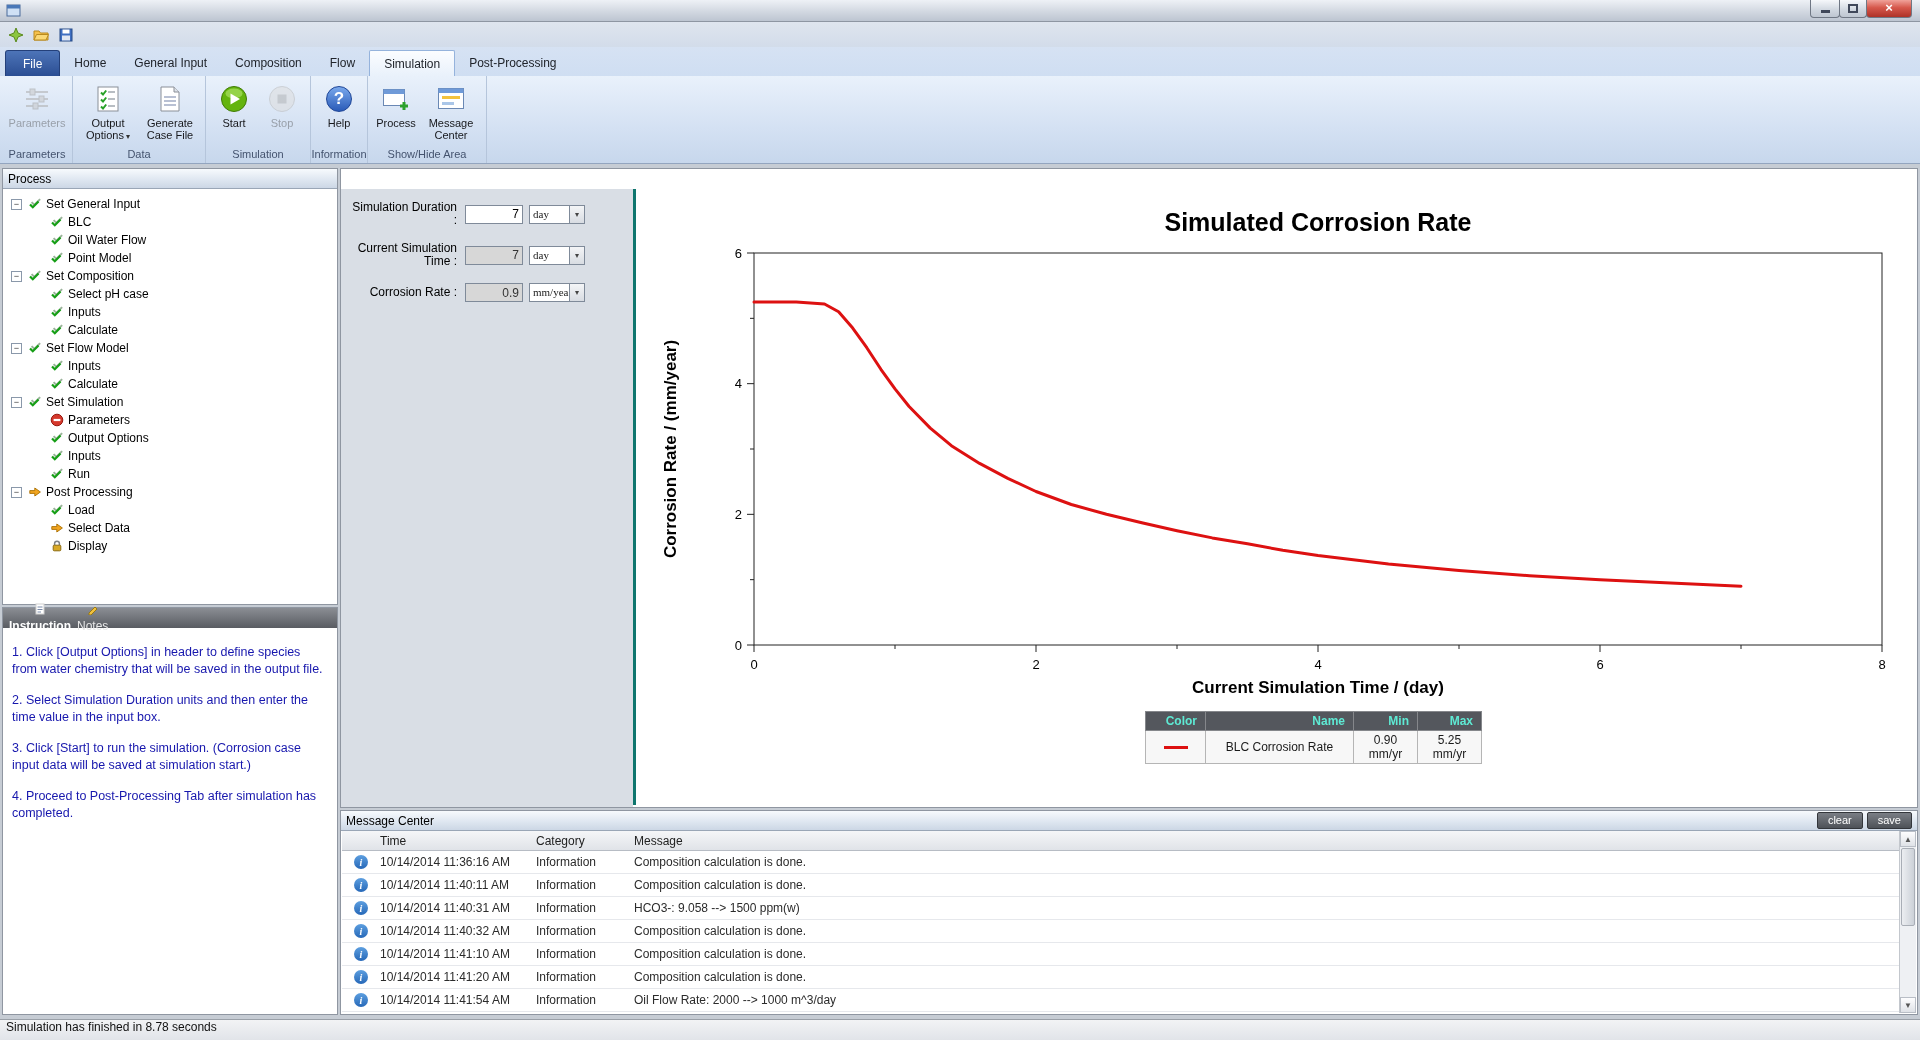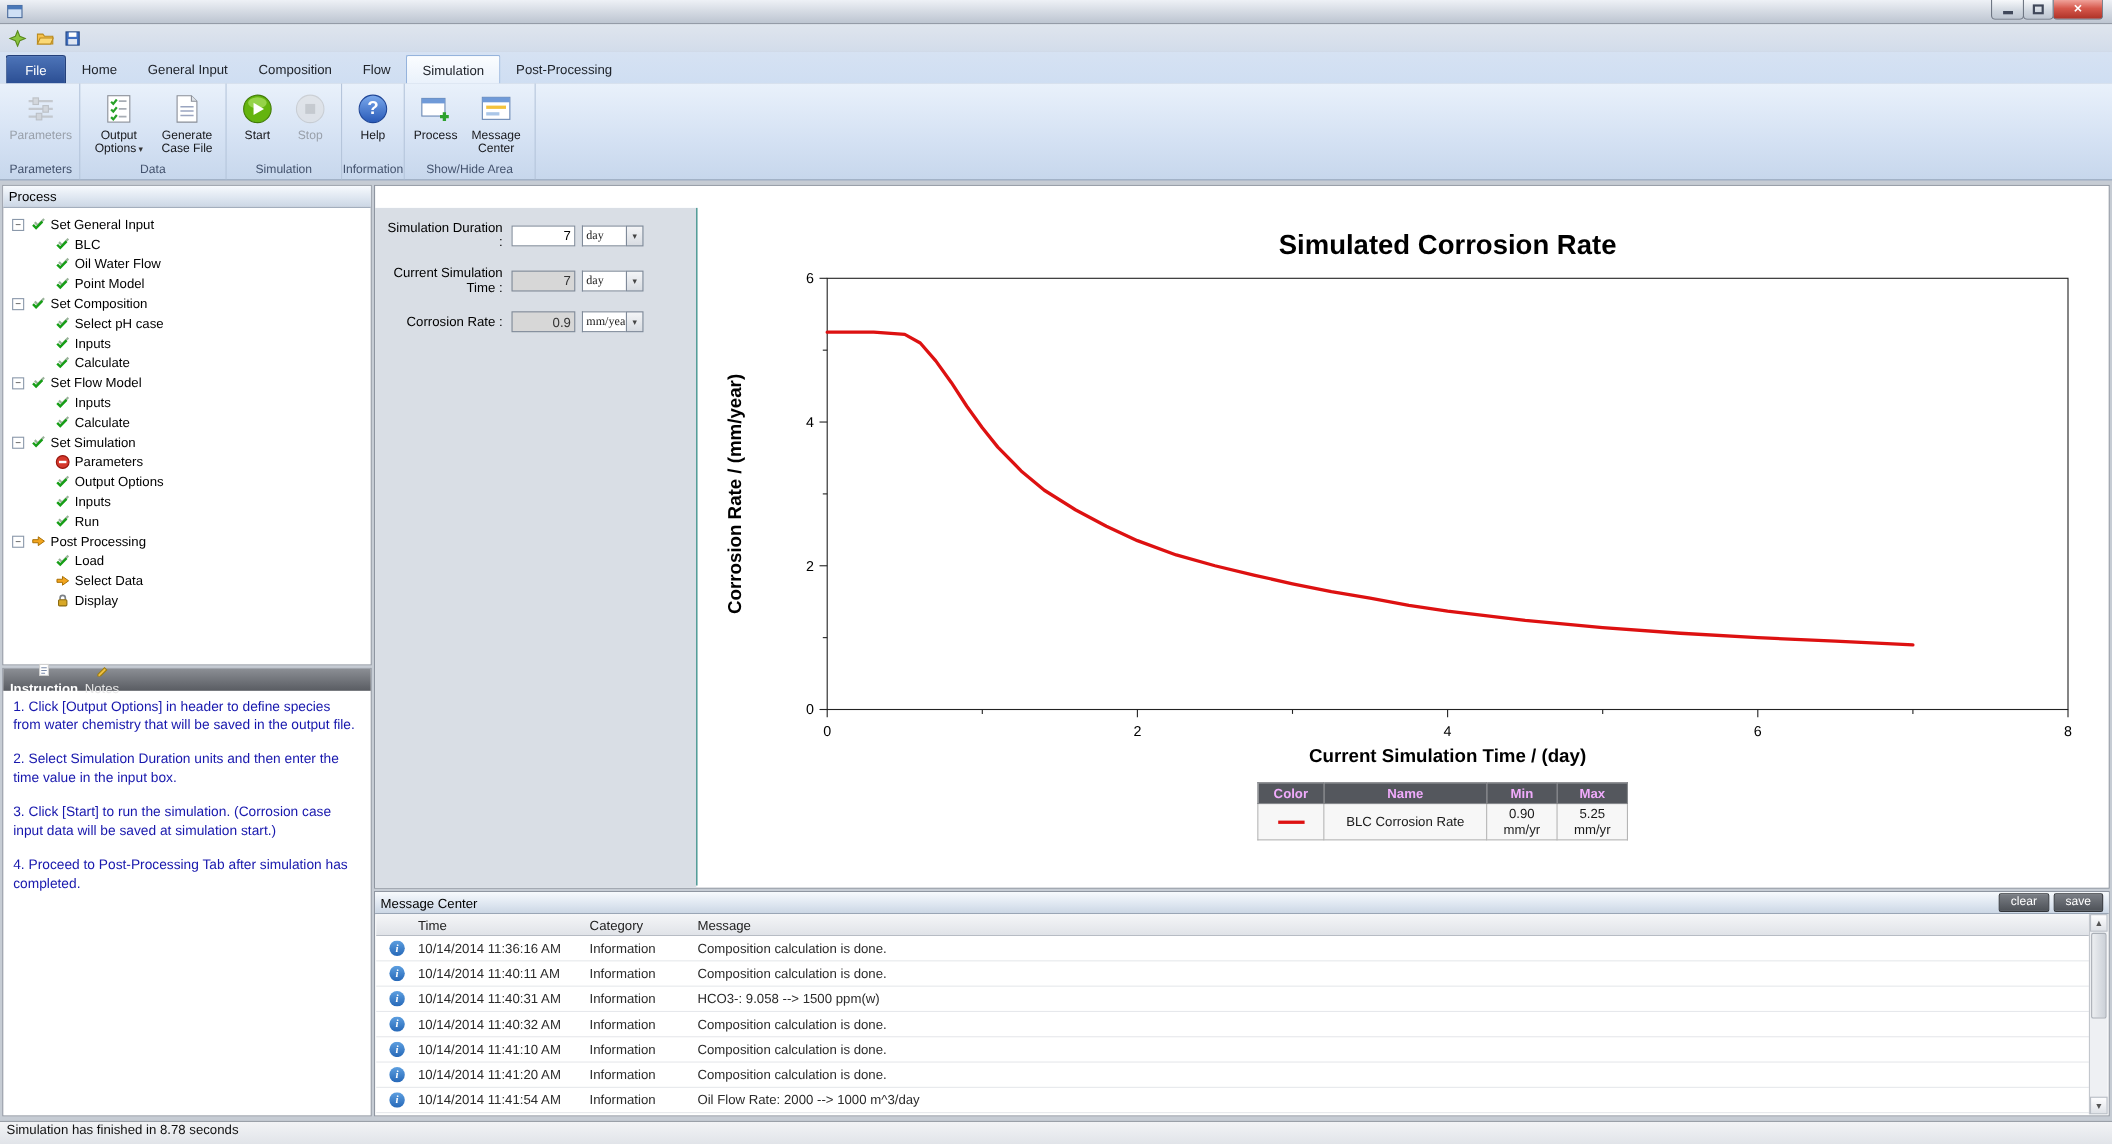--- a/index.html
+++ b/index.html
@@ -72,46 +72,46 @@
     text-align:center; color:#333; margin-right:5px; }
   .ticon { width:15px; height:15px; display:flex; align-items:center; justify-content:center; margin-right:4px; }
   .tlabel { font-size:12px; color:#000; }
 
   
   .instr-header { height:20px; background:linear-gradient(#8b8e94,#595c62);
     display:flex; align-items:center; gap:6px; padding-left:6px; color:#fff; }
   .instr-tab { display:flex; align-items:center; gap:4px;flex-direction:column; }
   .instr-tab .t1 { font-weight:bold; font-size:12px; }
   .instr-tab .t2 { font-size:12px; color:#e8e8e8; }
-  #instruction-steps { padding:6px 9px; }
+  #instruction-steps { padding:16px 9px; }
   .step { color:#1717ad; font-size:12.5px; line-height:17px; margin-bottom:14px; }
 
   
   .model-body { position:absolute; left:0; top:20px; right:0; bottom:0; }
   .form-col { position:absolute; left:0; top:0; width:292px; bottom:0; background:#d9dee5; padding-top:12px; }
   .form-row { display:flex; align-items:center; margin:0 0 15px 6px; }
   .f-label { width:110px; text-align:right; margin-right:8px; font-size:12px; line-height:13px; color:#000; }
   .f-input { width:58px; height:19px; border:1px solid #7f8a99; font-family:inherit; font-size:12px;
     text-align:right; padding-right:3px; background:#fff; }
   .f-input.ro { background:#d7d7d7; color:#333; }
   .unit-box { display:flex; margin-left:6px;font-family:Liberation Serif, serif; }
   .unit-text { width:40px; height:19px; border:1px solid #7f8a99; border-right:none; background:#fff;
     font-size:11px; line-height:17px; padding-left:3px; overflow:hidden; white-space:nowrap; }
   .unit-btn { width:16px; height:19px; border:1px solid #7f8a99; background:linear-gradient(#f4f5f7,#d8dce2);
     font-size:8px; display:flex; align-items:center; justify-content:center; color:#444; }
 
   .chart-area { position:absolute; left:292px; top:0; right:2px; bottom:2px; background:#fff;
-    border-left:1px solid #0f766e; }
+    border-left:3px solid #0f766e; }
   .plot-frame { fill:#fff; stroke:#222; stroke-width:1; }
   .c-title { font:bold 25px "Liberation Sans", sans-serif; fill:#000; }
   .c-axis { font:bold 17px "Liberation Sans", sans-serif; fill:#000; }
   .c-tick { font:13px "Liberation Sans", sans-serif; fill:#000; }
 
   .legend { position:absolute; left:509px; top:522px; border-collapse:collapse; font-size:12px; }
-  .legend th { background:#54575d; color:#f0abfc; font-weight:bold; border:1px solid #85878b; padding:2px 8px; }
+  .legend th { background:#54575d; color:#5eead4; font-weight:bold; border:1px solid #85878b; padding:2px 8px;text-align:right; }
   .legend td { background:#f7f7f7; border:1px solid #b5b5b5; text-align:center; padding:2px 8px; }
   .legend th.c0, .legend td.c0 { width:60px; } .legend th.c1, .legend td.c1 { width:148px; }
   .legend th.c2, .legend td.c2 { width:64px; } .legend th.c3, .legend td.c3 { width:64px; }
   .legend-marker { display:inline-block; width:24px; height:3px; vertical-align:middle; }
 
   
   .mc-btn { margin-left:4px; padding:1px 10px 2px; font-size:11px; color:#fff; font-family:inherit;
     background:linear-gradient(#7a7e85,#4e5258); border:1px solid #33363b; border-radius:2px; cursor:default; }
   .spacer { flex:1; }
   .msg-cols { position:absolute; top:20px; left:1px; right:18px; height:20px;

